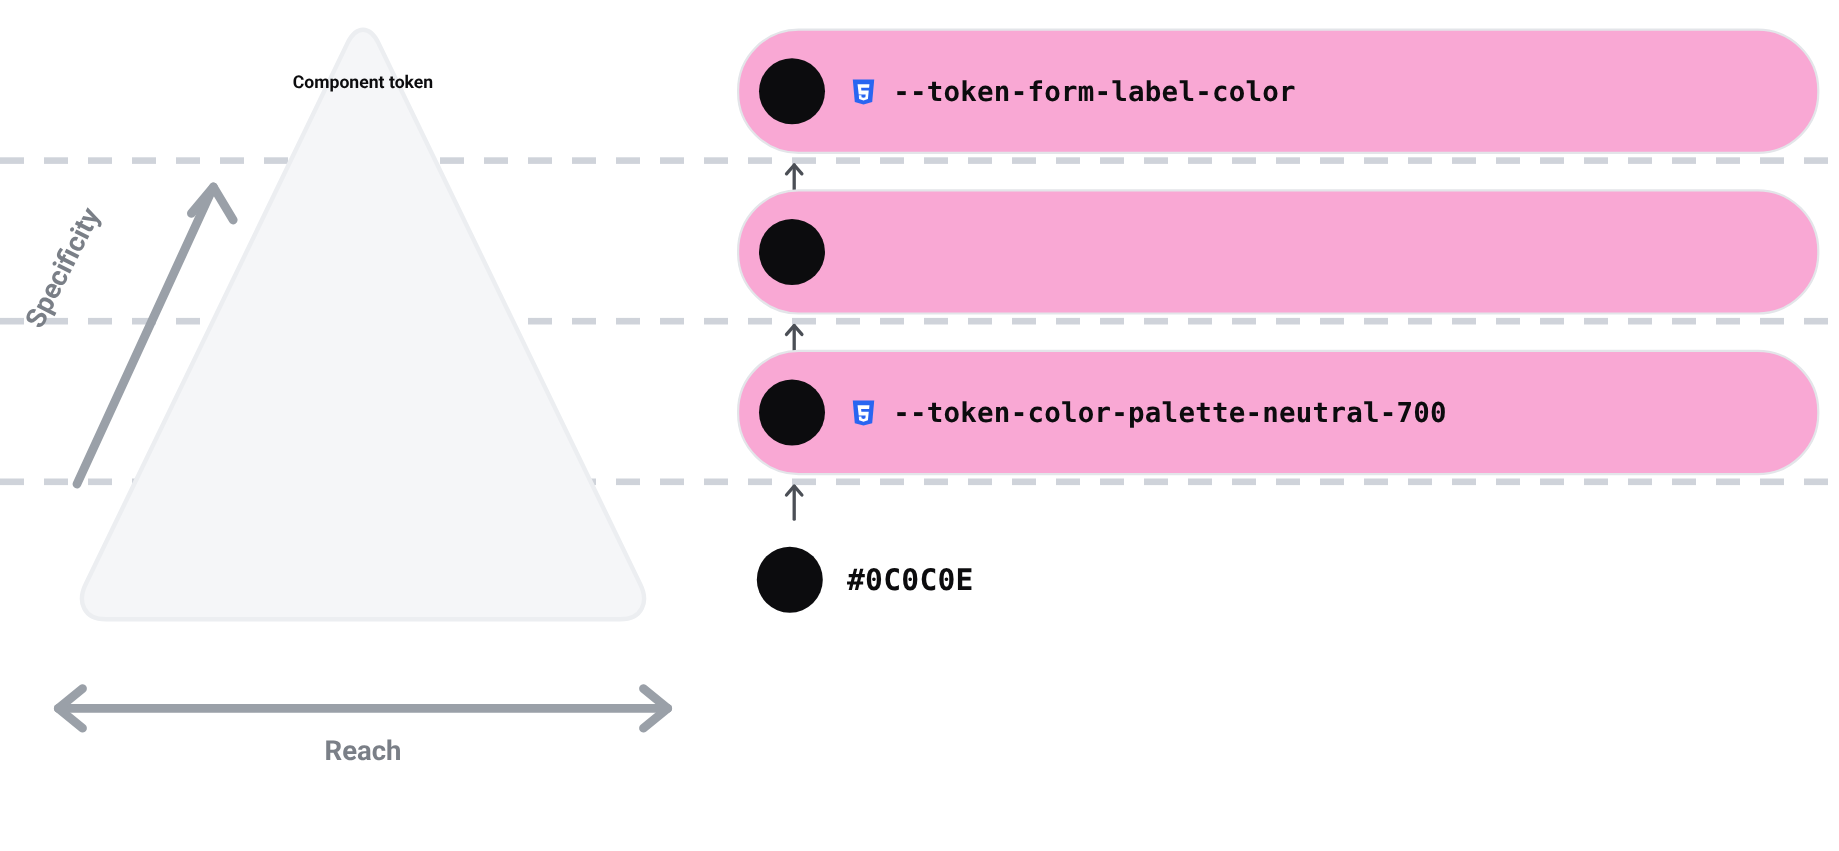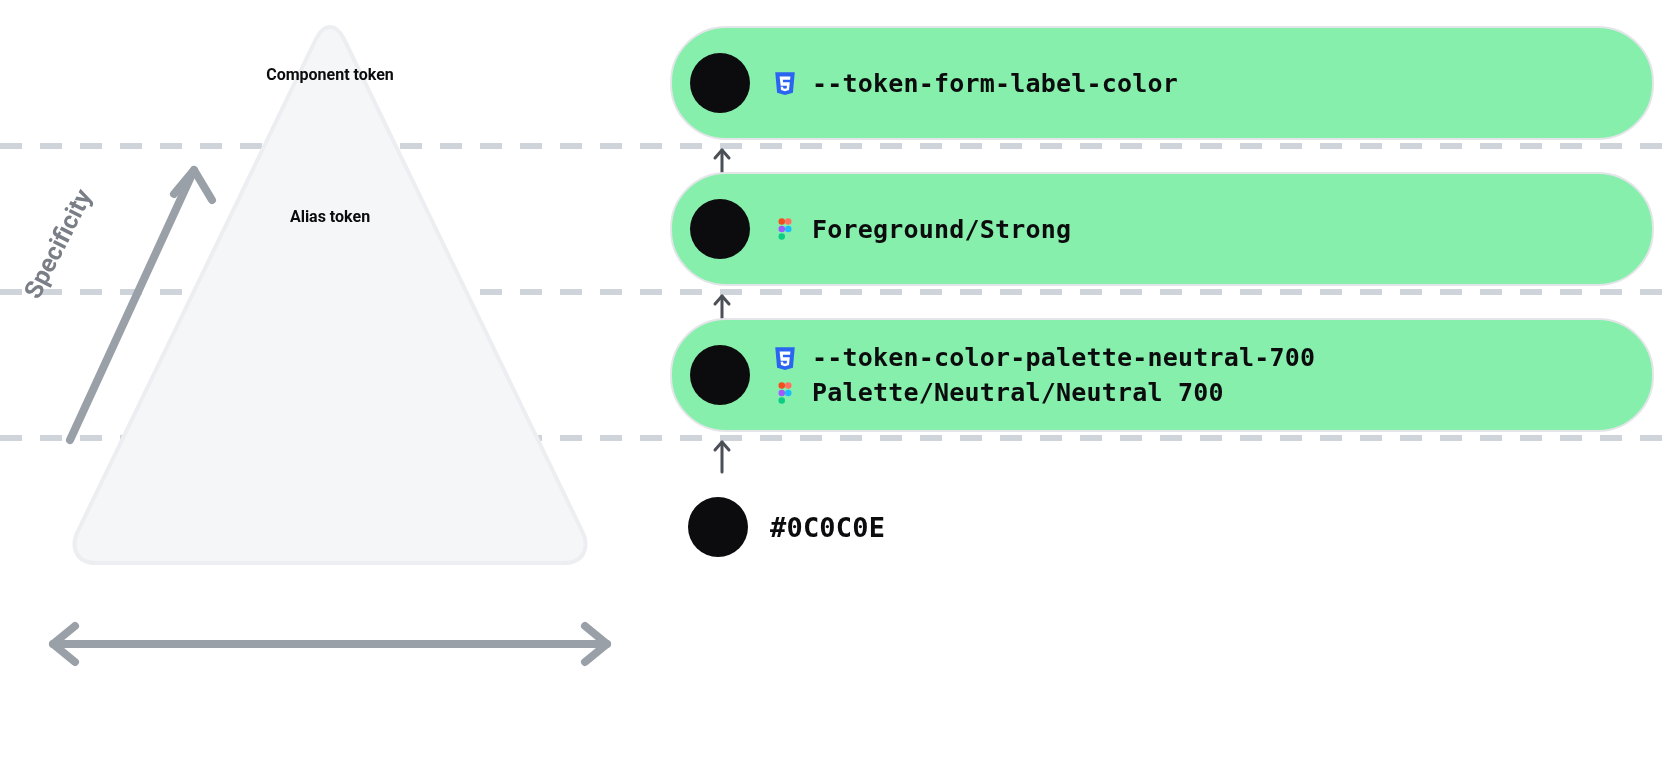--- a/index.html
+++ b/index.html
@@ -95,21 +95,21 @@
   .entry{
     position:relative;
     height:146px;
   }
   .card{
     position:absolute;
     left:0;right:0;
     top:8px;bottom:24px;
     border:2px solid var(--border);
     border-radius:56px;
-    background:#86efac;
+    background:#f9a8d4;
     display:flex;
     align-items:center;
     padding-left:18px;
     gap:22px;
   }
   .card.noborder{border:none;background:transparent;}
   .swatch{
     width:60px;height:60px;border-radius:50%;
     flex:0 0 60px;
   }
@@ -138,41 +138,41 @@
   <div class="dash-line" style="top:143px"></div>
   <div class="dash-line" style="top:289px"></div>
   <div class="dash-line" style="top:435px"></div>
 
   <div class="pyramid">
     <svg viewBox="0 0 520 548" aria-hidden="true">
       <defs></defs>
       <path class="tri" d="M260 6 C266 6 270 10 274 18 L512 510 C520 526 514 542 494 542 L26 542 C6 542 0 526 8 510 L246 18 C250 10 254 6 260 6 Z"></path>
     </svg>
     <span class="tier-label" style="top:44px">Component token</span>
-    <span class="tier-label" style="top:186px">Alias token</span>
   </div>
 
   <div class="specificity">
     <svg viewBox="0 0 520 520" aria-hidden="true">
       <g stroke="#9aa0a8" stroke-width="8" fill="none" stroke-linecap="round" stroke-linejoin="round">
         <line x1="80" y1="380" x2="204" y2="110"></line>
         <polyline points="184,134 204,110 222,140" fill="none"></polyline>
       </g>
     </svg>
     <span class="specificity-label">Specificity</span>
   </div>
 
   <div class="reach">
     <svg viewBox="0 0 590 60" aria-hidden="true">
       <g stroke="#9aa0a8" stroke-width="8" fill="none" stroke-linecap="round" stroke-linejoin="round">
         <line x1="18" y1="30" x2="572" y2="30"></line>
         <polyline points="40,12 18,30 40,48"></polyline>
         <polyline points="550,12 572,30 550,48"></polyline>
       </g>
     </svg>
+    <span class="reach-label">Reach</span>
   </div>
 
   <div class="entries">
 
     <div class="entry">
       <div class="card">
         <div class="swatch" style="background:#0C0C0E"></div>
         <div class="lines">
           <div class="line">
             <span class="ico">
@@ -192,32 +192,20 @@
               <polyline points="3,12 10,4 17,12"></polyline>
             </g>
           </svg>
       </div>
     </div>
 
     <div class="entry">
       <div class="card">
         <div class="swatch" style="background:#0C0C0E"></div>
         <div class="lines">
-          <div class="line">
-            <span class="ico">
-              <svg viewBox="0 0 24 24">
-                  <circle cx="9" cy="5" r="3" fill="#F24E1E"></circle>
-                  <circle cx="15" cy="5" r="3" fill="#FF7262"></circle>
-                  <circle cx="9" cy="12" r="3" fill="#A259FF"></circle>
-                  <circle cx="15" cy="12" r="3" fill="#1ABCFE"></circle>
-                  <circle cx="9" cy="19" r="3" fill="#0ACF83"></circle>
-                </svg>
-            </span>
-            <span class="mono">Foreground/Strong</span>
-          </div>
         </div>
       </div>
       <div class="up-arrow">
         <svg viewBox="0 0 20 36">
             <g stroke="#4b4f56" stroke-width="3" fill="none" stroke-linecap="round" stroke-linejoin="round">
               <line x1="10" y1="34" x2="10" y2="4"></line>
               <polyline points="3,12 10,4 17,12"></polyline>
             </g>
           </svg>
       </div>
@@ -229,32 +217,20 @@
         <div class="lines">
           <div class="line">
             <span class="ico">
               <svg viewBox="0 0 24 24">
                   <path fill="#2965f1" d="M3 2h18l-1.7 19L12 23l-7.3-2L3 2z"></path>
                   <path fill="#fff" d="M7 6h10l-.3 3H10l.2 2.4h6.2l-.7 7L12 19.7l-3.7-1.3-.25-3h2.2l.13 1.5L12 17.4l1.6-.5.2-2.3H8L7 6z"></path>
                 </svg>
             </span>
             <span class="mono">--token-color-palette-neutral-700</span>
           </div>
-          <div class="line">
-            <span class="ico">
-              <svg viewBox="0 0 24 24">
-                  <circle cx="9" cy="5" r="3" fill="#F24E1E"></circle>
-                  <circle cx="15" cy="5" r="3" fill="#FF7262"></circle>
-                  <circle cx="9" cy="12" r="3" fill="#A259FF"></circle>
-                  <circle cx="15" cy="12" r="3" fill="#1ABCFE"></circle>
-                  <circle cx="9" cy="19" r="3" fill="#0ACF83"></circle>
-                </svg>
-            </span>
-            <span class="mono">Palette/Neutral/Neutral 700</span>
-          </div>
         </div>
       </div>
       <div class="up-arrow">
         <svg viewBox="0 0 20 36">
             <g stroke="#4b4f56" stroke-width="3" fill="none" stroke-linecap="round" stroke-linejoin="round">
               <line x1="10" y1="34" x2="10" y2="4"></line>
               <polyline points="3,12 10,4 17,12"></polyline>
             </g>
           </svg>
       </div>

